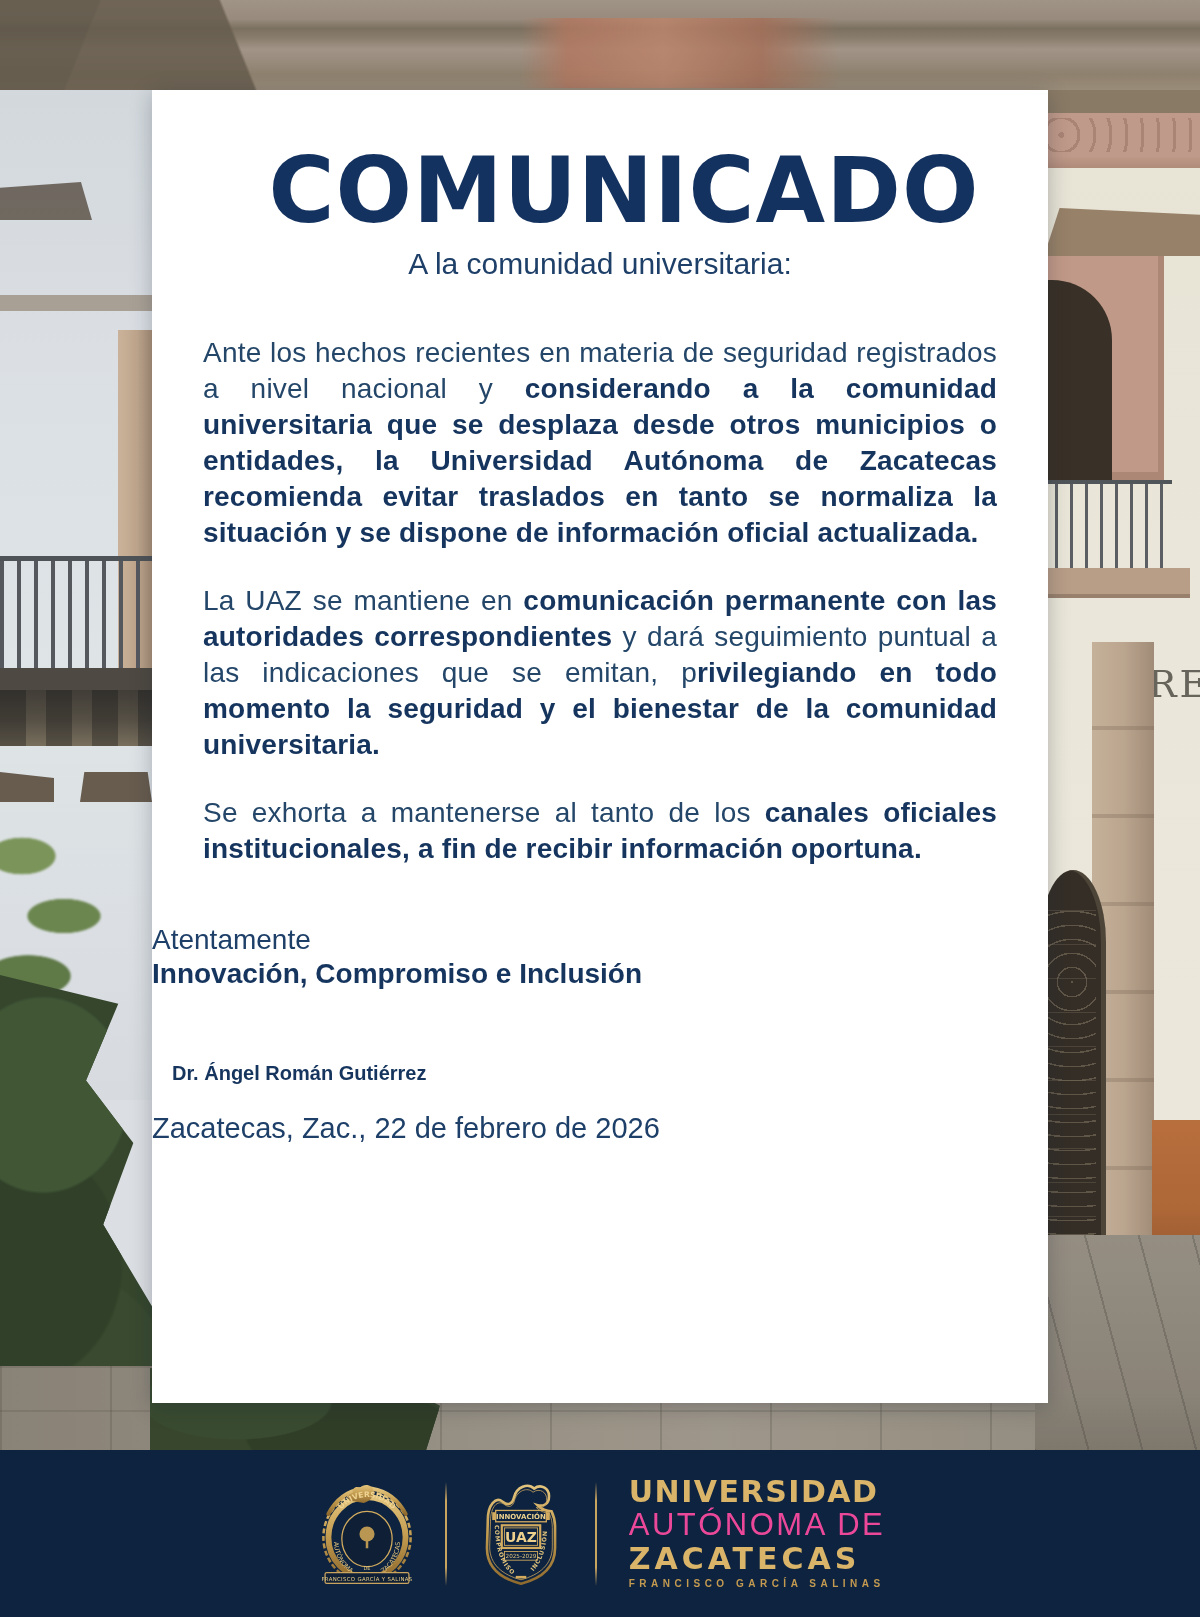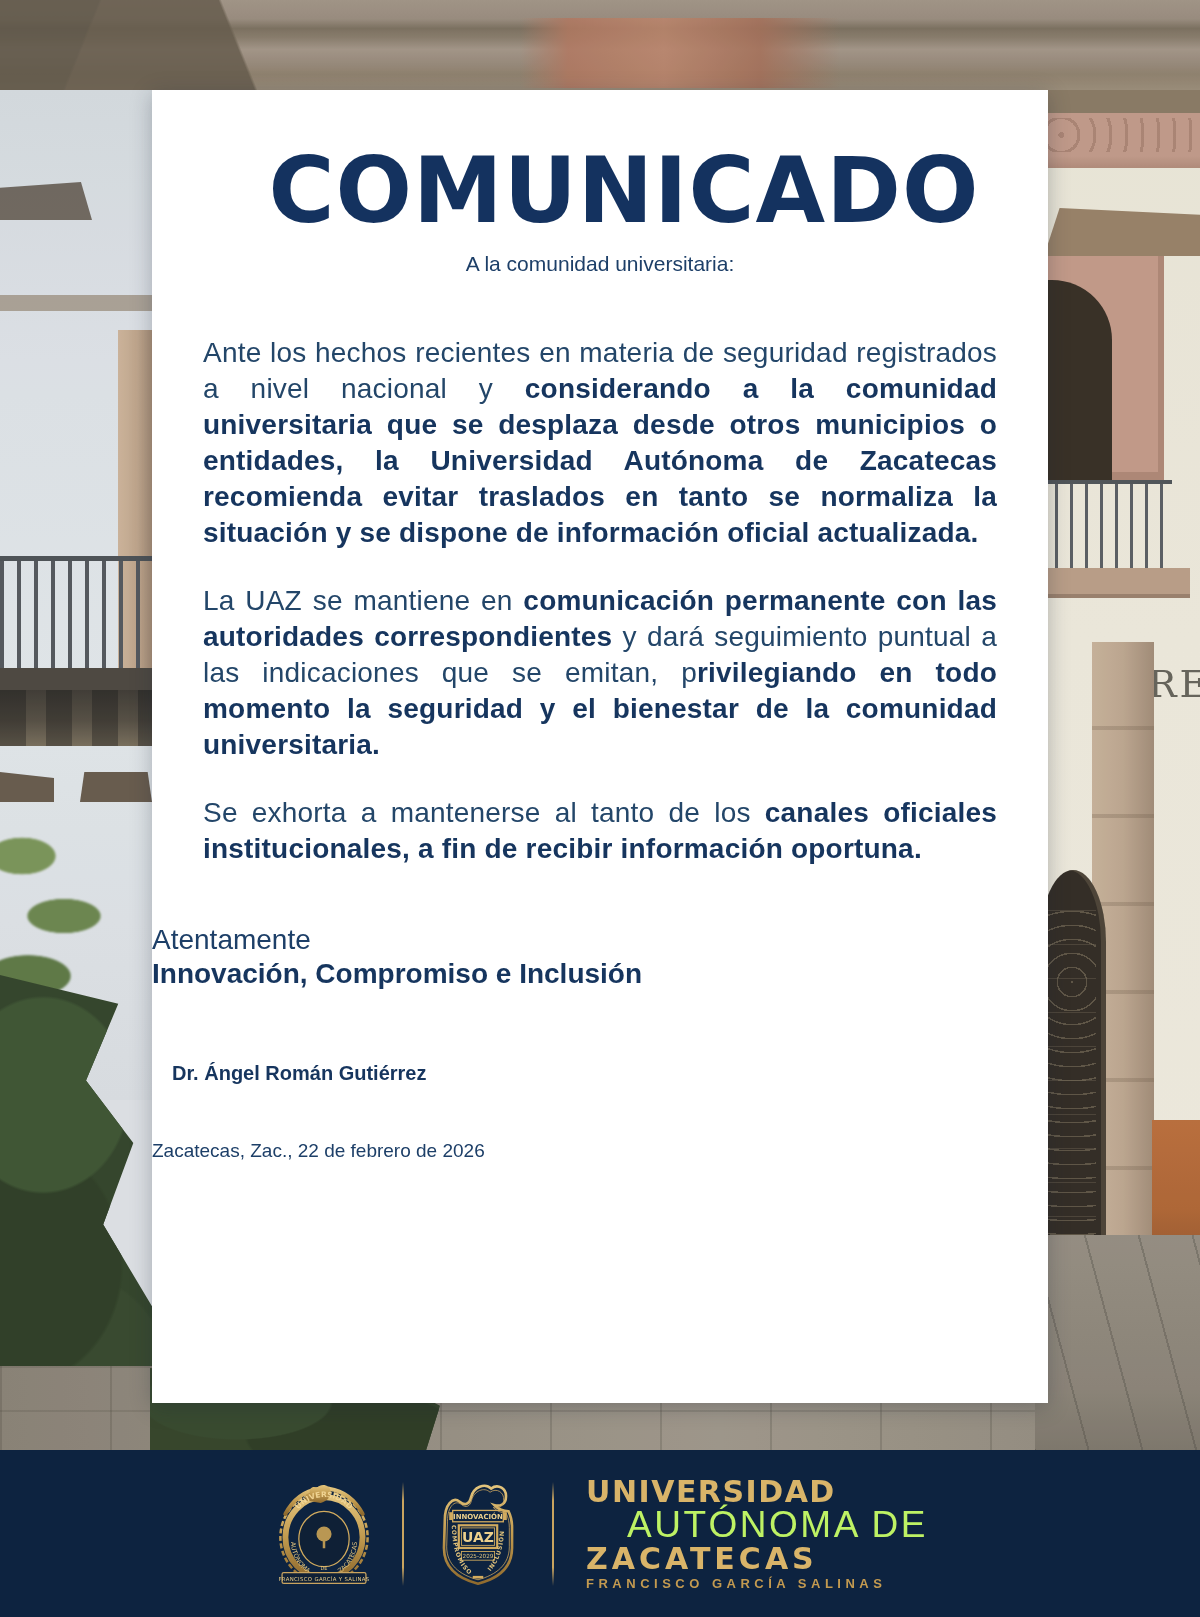--- a/index.html
+++ b/index.html
@@ -93,44 +93,44 @@
                repeating-linear-gradient(180deg,rgba(205,190,150,.35) 0 1px,rgba(0,0,0,0) 1px 34px);}
   .dado-orange{left:112px;top:1030px;width:48px;height:128px;
     background:linear-gradient(180deg,#b2602a,#a65722 70%,#934d1f 100%);}
   .bg-wash{inset:0;background:rgba(246,247,250,.10);}
 
   
   .card{position:absolute;left:152px;top:90px;width:896px;height:1313px;background:#ffffff;
     box-shadow:0 4px 20px rgba(25,35,55,.28);color:#1e4168;}
   .card h1{margin:52px 0 0;text-align:center;font-family:"DejaVu Sans",sans-serif;
     font-weight:bold;font-size:90px;line-height:1.08;letter-spacing:1px;color:#14325f;padding-left:48px;}
-  .subtitle{margin-top:8px;text-align:center;font-size:21px;line-height:34px;color:#1d3f68;}
+  .subtitle{margin-top:8px;text-align:center;font-size:30px;line-height:34px;color:#1d3f68;}
   .bodytext{padding:0 51px;}
   .bodytext p{margin:32px 0 0;font-size:28px;line-height:36px;letter-spacing:.2px;
     text-align:justify;color:#234669;}
   .bodytext p:first-child{margin-top:54px;}
   .b{font-weight:bold;color:#16355e;}
   .closing{text-align:left;font-size:28px;line-height:34px;color:#1d3f68;}
   .closing .salute{margin-top:56px;}
   .closing .name{margin-top:64px;font-size:20px;line-height:36px;padding-left:20px;}
   .closing .rector{font-size:30px;line-height:36px;}
-  .closing .date{margin-top:43px;font-size:19px;}
+  .closing .date{margin-top:20px;font-size:29px;}
 
   
   .footer{position:absolute;left:0;top:1450px;width:1200px;height:167px;background:#0d2340;
     display:flex;align-items:center;justify-content:center;gap:26px;}
   .divider{width:2px;height:104px;
     background:linear-gradient(180deg,rgba(201,164,95,0),#c9a45f 18% 82%,rgba(201,164,95,0));}
   .wordmark{color:#d3ac63;margin-left:6px;}
   .wm1{font-family:"DejaVu Sans",sans-serif;font-weight:bold;font-size:30px;line-height:34px;
     letter-spacing:1.5px;color:#d9b469;}
-  .wm2{font-size:37px;line-height:32px;letter-spacing:2.5px;color:#bef264;margin-left:41px;}
+  .wm2{font-size:31px;line-height:32px;letter-spacing:2.5px;color:#ec4899;}
   .wm3{font-family:"DejaVu Sans",sans-serif;font-weight:bold;font-size:30px;line-height:35px;
     letter-spacing:4px;color:#d9b469;}
-  .wm4{font-weight:bold;font-size:13px;line-height:16px;letter-spacing:4.5px;color:#c39a50;}
+  .wm4{font-weight:bold;font-size:10px;line-height:16px;letter-spacing:4.5px;color:#c39a50;}
   svg text{font-family:"DejaVu Sans",sans-serif;}
 </style>
 </head>
 <body>
 
 <div class="stage">
 
   <div class="bg">
     <div class="top-cornice"></div>
     <div class="top-redstones"></div>

